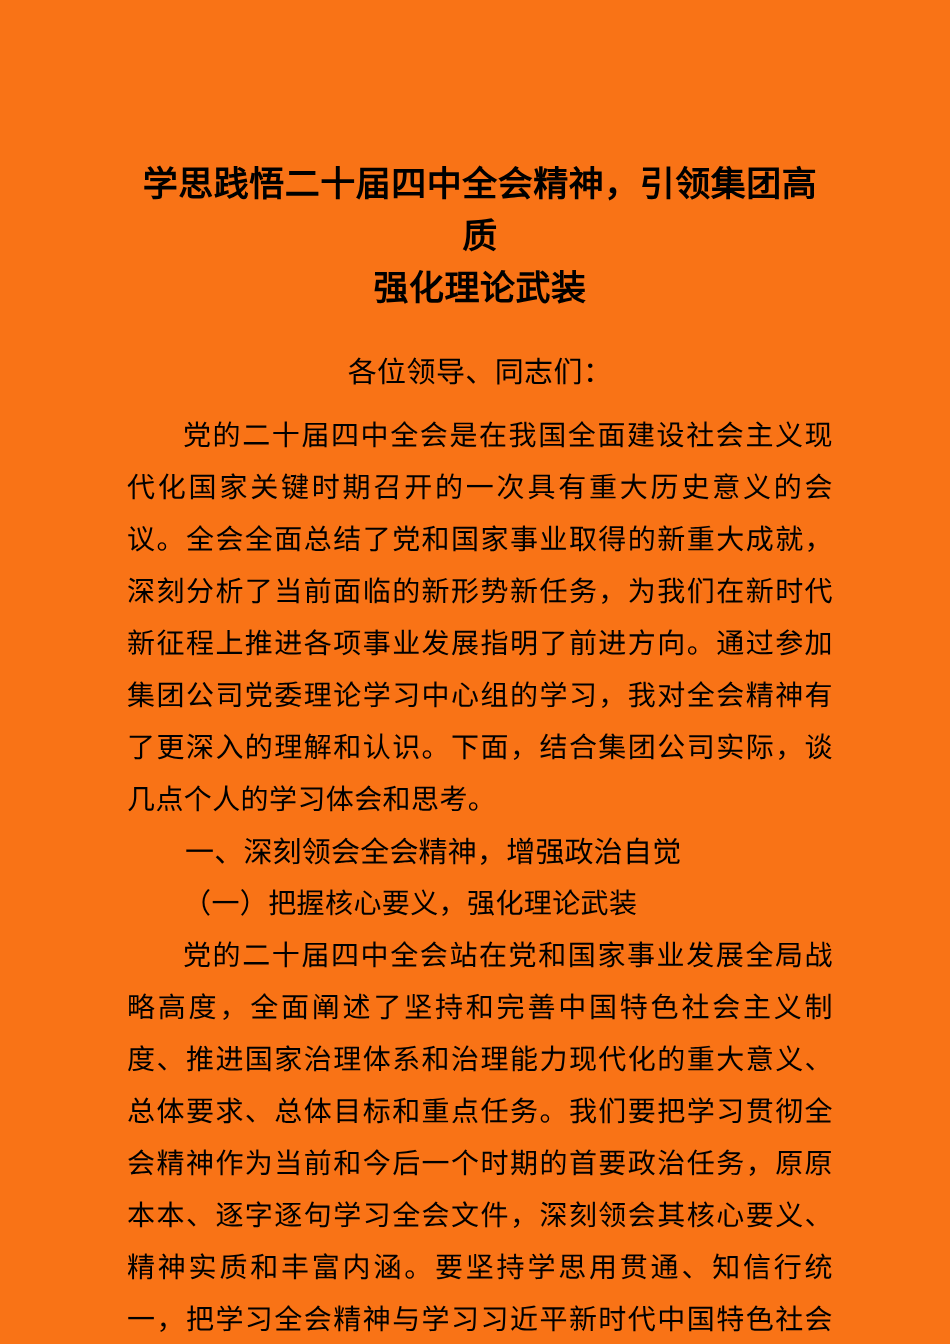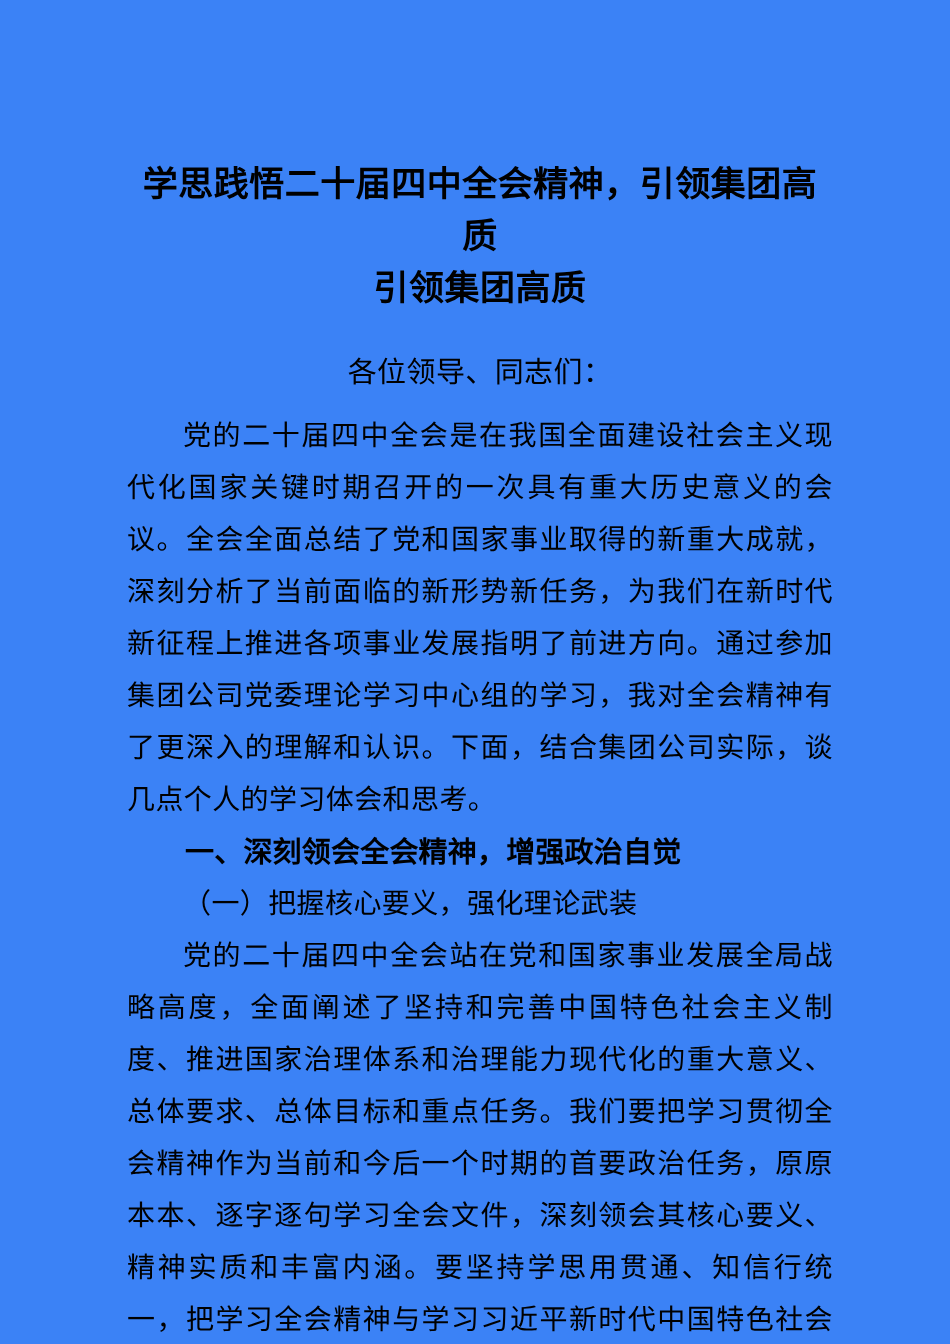--- a/index.html
+++ b/index.html
@@ -15,21 +15,21 @@
     overflow: hidden;
     font-family: "DejaVu Serif", "Liberation Serif", serif;
     color: #000000;
     -webkit-font-smoothing: antialiased;
   }
 
   .page {
     position: relative;
     width: 950px;
     height: 1344px;
-    background: #3b82f6;
+    background: #f97316;
     box-sizing: border-box;
   }
 
   
   .content {
     position: absolute;
     left: 127px;
     top: 0;
     width: 706px;
   }
@@ -69,21 +69,21 @@
     text-align: justify;
     text-justify: inter-ideograph;
     text-indent: 2em;
     hanging-punctuation: allow-end;
   }
 
   
   .heading-1 {
     margin: 0;
     font-family: "DejaVu Sans", "Liberation Sans", sans-serif;
-    font-weight: 700;
+    font-weight: 400;
     font-size: 29px;
     line-height: 52px;
     letter-spacing: 0.2px;
     text-indent: 2em;
     text-align: left;
   }
 
   
   .heading-2 {
     margin: 0;
@@ -97,21 +97,21 @@
   }
 </style>
 </head>
 <body>
 
 <div class="page">
   <div class="content">
 
     <h1 class="doc-title">
       <span>学思践悟二十届四中全会精神，引领集团高质</span><br>
-      <span>引领集团高质</span>
+      <span>强化理论武装</span>
     </h1>
 
     <p class="salutation">各位领导、同志们：</p>
 
     <p class="body-para">党的二十届四中全会是在我国全面建设社会主义现代化国家关键时期召开的一次具有重大历史意义的会议。全会全面总结了党和国家事业取得的新重大成就，深刻分析了当前面临的新形势新任务，为我们在新时代新征程上推进各项事业发展指明了前进方向。通过参加集团公司党委理论学习中心组的学习，我对全会精神有了更深入的理解和认识。下面，结合集团公司实际，谈几点个人的学习体会和思考。</p>
 
     <h2 class="heading-1">一、深刻领会全会精神，增强政治自觉</h2>
 
     <h3 class="heading-2">（一）把握核心要义，强化理论武装</h3>
 

